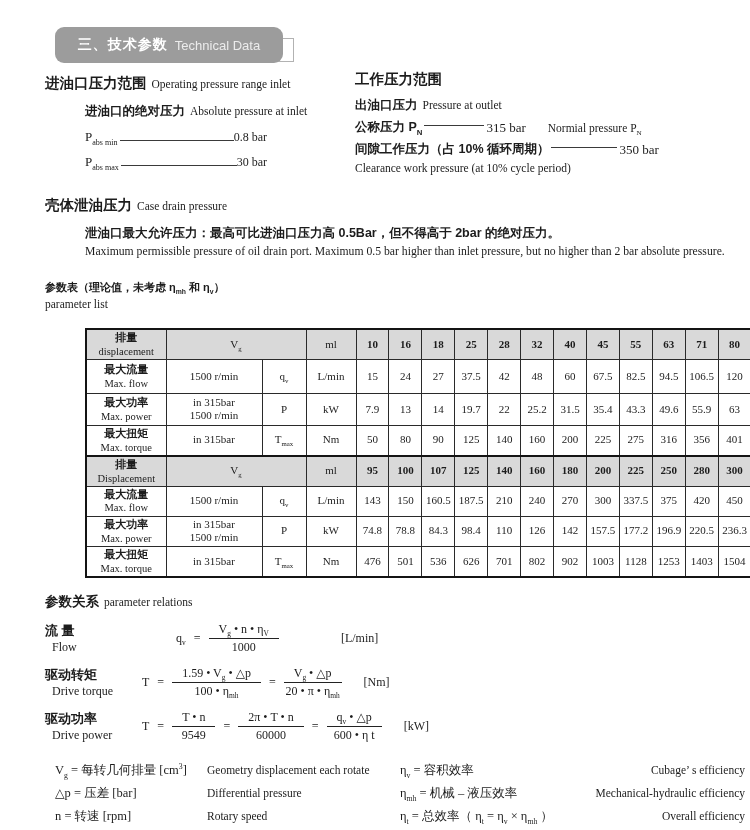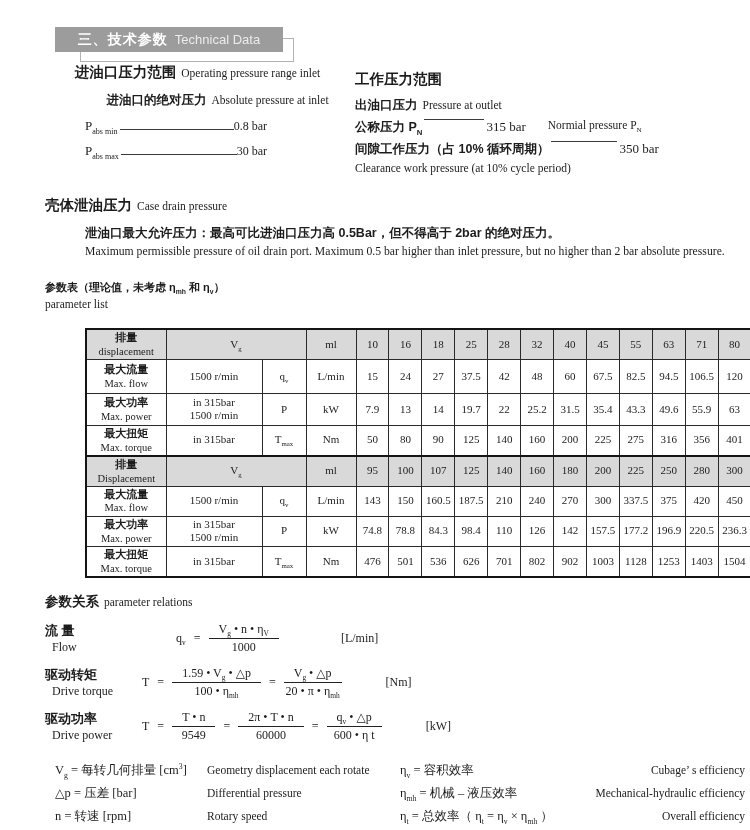--- a/index.html
+++ b/index.html
@@ -7,44 +7,44 @@
   .page {
     position:relative; width:750px; height:830px; background:#ffffff;
     font-family:"Liberation Serif","DejaVu Serif",serif; color:#1c1c1c; overflow:hidden;
   }
   sub { font-size:0.62em; line-height:0; }
   sup { font-size:0.62em; line-height:0; }
 
   
   .banner { position:absolute; left:55px; top:27px; width:300px; height:42px; }
   .banner-outline { position:absolute; left:25px; top:11px; width:214px; height:24px; border:1px solid #b2b2b2; background:#fff; }
-  .banner-box { position:absolute; left:0; top:0; width:228px; height:25px; background:#9c9c9c;
+  .banner-box { position:absolute; left:0; top:0; width:228px; height:36px; background:#9c9c9c;
     display:flex; align-items:center; justify-content:center; gap:7px;
-    font-family:"Liberation Sans","DejaVu Sans",sans-serif; }
+    font-family:"Liberation Sans","DejaVu Sans",sans-serif;border-radius:9px; }
   .banner-cn { color:#ffffff; font-weight:bold; font-size:14px; letter-spacing:1px; }
   .banner-en { color:#ececec; font-size:13px; }
 
   
   .h-cn { font-size:14.5px; font-weight:bold; font-family:"Liberation Sans","DejaVu Sans",sans-serif; }
   .h-en { font-size:11.5px; margin-left:5px; }
   .sub-cn { font-size:12.5px; font-weight:bold; font-family:"Liberation Sans","DejaVu Sans",sans-serif; }
   .sub-en { font-size:11.5px; margin-left:5px; }
 
   
-  .sec-inlet { position:absolute; left:45px; top:63px; width:305px;text-align:center; }
+  .sec-inlet { position:absolute; left:45px; top:74px; width:305px; }
   .sec-inlet .subrow { margin:8px 0 0 40px; }
   .prow { display:flex; align-items:flex-end; margin:9px 0 0 40px; width:182px; }
   .prow .plabel { font-size:13px; white-space:nowrap; }
   .prow .leader { flex:1; border-bottom:1px solid #3a3a3a; margin:0 0 4px 2px; }
   .prow .pval { font-size:12px; white-space:nowrap; }
 
   
   .sec-working { position:absolute; left:355px; top:70px; width:393px; }
   .sec-working .subrow { margin-top:6px; }
-  .wrow { display:flex; align-items:flex-start; margin-top:5px; }
+  .wrow { display:flex; align-items:center; margin-top:5px; }
   .wrow .wlabel { font-size:12.5px; font-weight:bold; font-family:"Liberation Sans","DejaVu Sans",sans-serif; white-space:nowrap; }
   .wrow .leader { border-bottom:1px solid #3a3a3a; margin:0 0 4px 2px; }
   .wrow .l60 { width:60px; } .wrow .l58 { width:58px; } .wrow .l66 { width:66px; }
   .wrow .wval { font-size:13px; white-space:nowrap; margin-left:2px; }
   .wrow .wen  { font-size:11.5px; white-space:nowrap; margin-left:22px; }
   .wfoot { font-size:11.5px; margin-top:4px; }
 
   
   .sec-casedrain { position:absolute; left:45px; top:196px; width:706px; }
   .cd-cn { margin:10px 0 0 40px; font-size:12.5px; font-weight:bold; font-family:"Liberation Sans","DejaVu Sans",sans-serif; }
@@ -55,39 +55,39 @@
   .ptitle .t-cn { font-size:11px; font-weight:bold; font-family:"Liberation Sans","DejaVu Sans",sans-serif; }
   .ptitle .t-en { font-size:11.5px; margin-top:3px; }
 
   table.ptable { position:absolute; left:45px; top:328px; width:700px;
     border-collapse:collapse; table-layout:fixed; border:2px solid #141414;margin-left:40px; }
   table.ptable th, table.ptable td {
     border:1px solid #2a2a2a; text-align:center; vertical-align:middle;
     font-size:11px; font-weight:normal; padding:1px 0; line-height:1.25;
   }
   table.ptable tr.hdr th { background:#d9d9d9; }
-  table.ptable tr.hdr th.num { font-weight:normal; }
+  table.ptable tr.hdr th.num { font-weight:bold; }
   table.ptable tr.sec2 { border-top:2px solid #141414; }
   table.ptable .ln { display:block; }
   table.ptable .cjk-label .ln:first-child { font-weight:bold; font-family:"Liberation Sans","DejaVu Sans",sans-serif; font-size:11px; }
   table.ptable .cjk-label .ln:last-child { font-size:10.5px; }
 
   
   .sec-relations { position:absolute; left:45px; top:592px; width:706px; }
   .frow { display:flex; align-items:center; margin-top:11px; }
   .flabel { width:97px; flex:0 0 97px; }
   .fl-cn { font-size:13px; font-weight:bold; font-family:"Liberation Sans","DejaVu Sans",sans-serif; }
   .fl-en { font-size:12px; margin-left:7px; }
   .fmath { display:flex; align-items:center; font-size:12px; }
   .fmath .lhs { white-space:nowrap; }
   .fmath .eq { margin:0 8px; }
   .frac { display:inline-flex; flex-direction:column; align-items:center; line-height:1.25; }
   .frac .num { border-bottom:1px solid #222; padding:0 10px 1px; white-space:nowrap; }
   .frac .den { padding-top:1px; white-space:nowrap; }
-  .funit { margin-left:44px; white-space:nowrap; }
+  .funit { margin-left:22px; white-space:nowrap; }
   .flow-pad { margin-left:34px; }
 
   
   .legend { position:absolute; left:55px; top:762px; width:690px; display:flex; }
   .lcol-left { width:345px; flex:0 0 345px; }
   .lcol-right { flex:1; }
   .lrow { display:flex; align-items:baseline; margin-bottom:6px; }
   .lsym { font-size:12.5px; white-space:nowrap; }
   .lcol-left .lsym { width:152px; flex:0 0 152px; }
   .len { font-size:11.5px; white-space:nowrap; }

